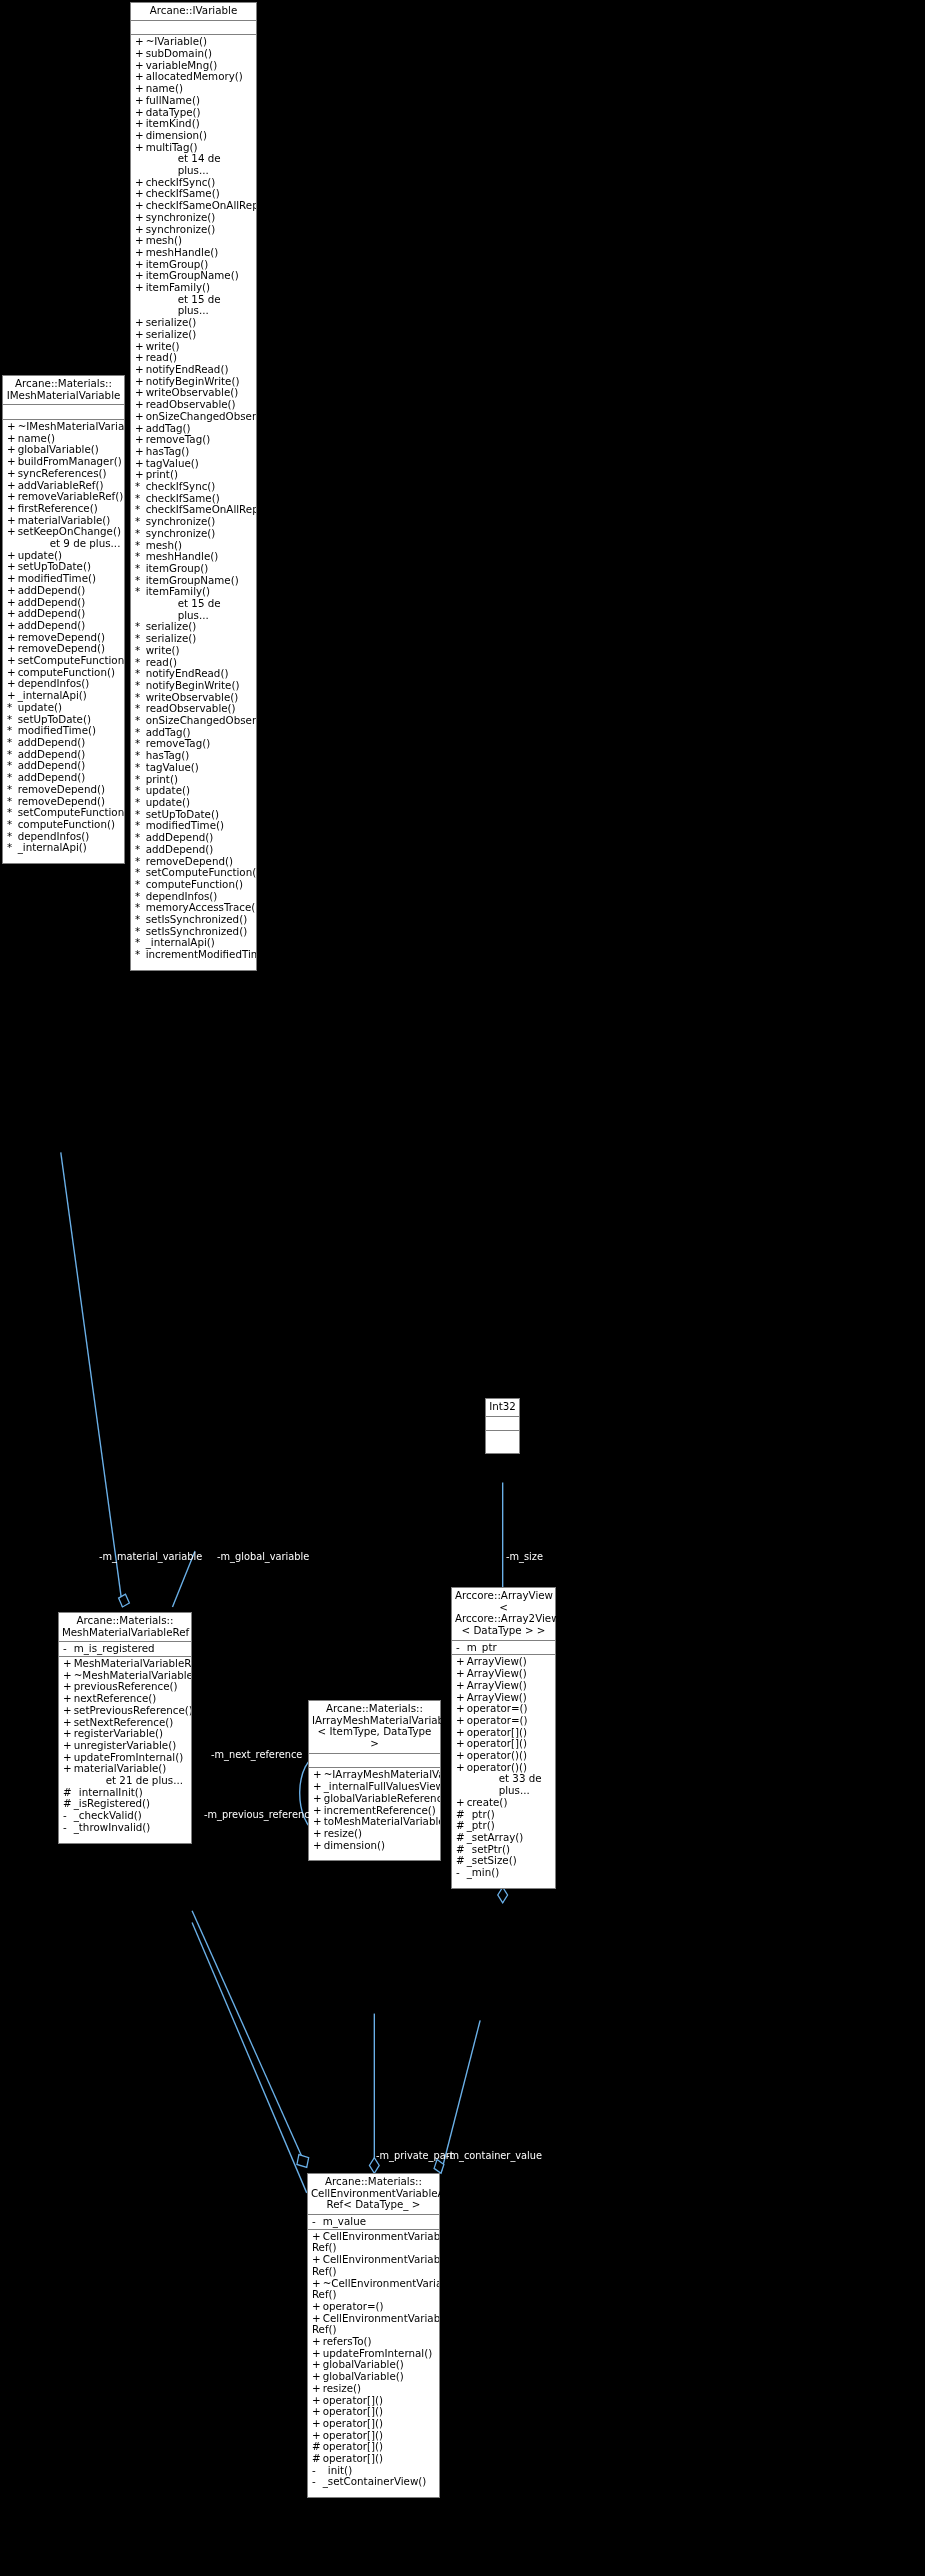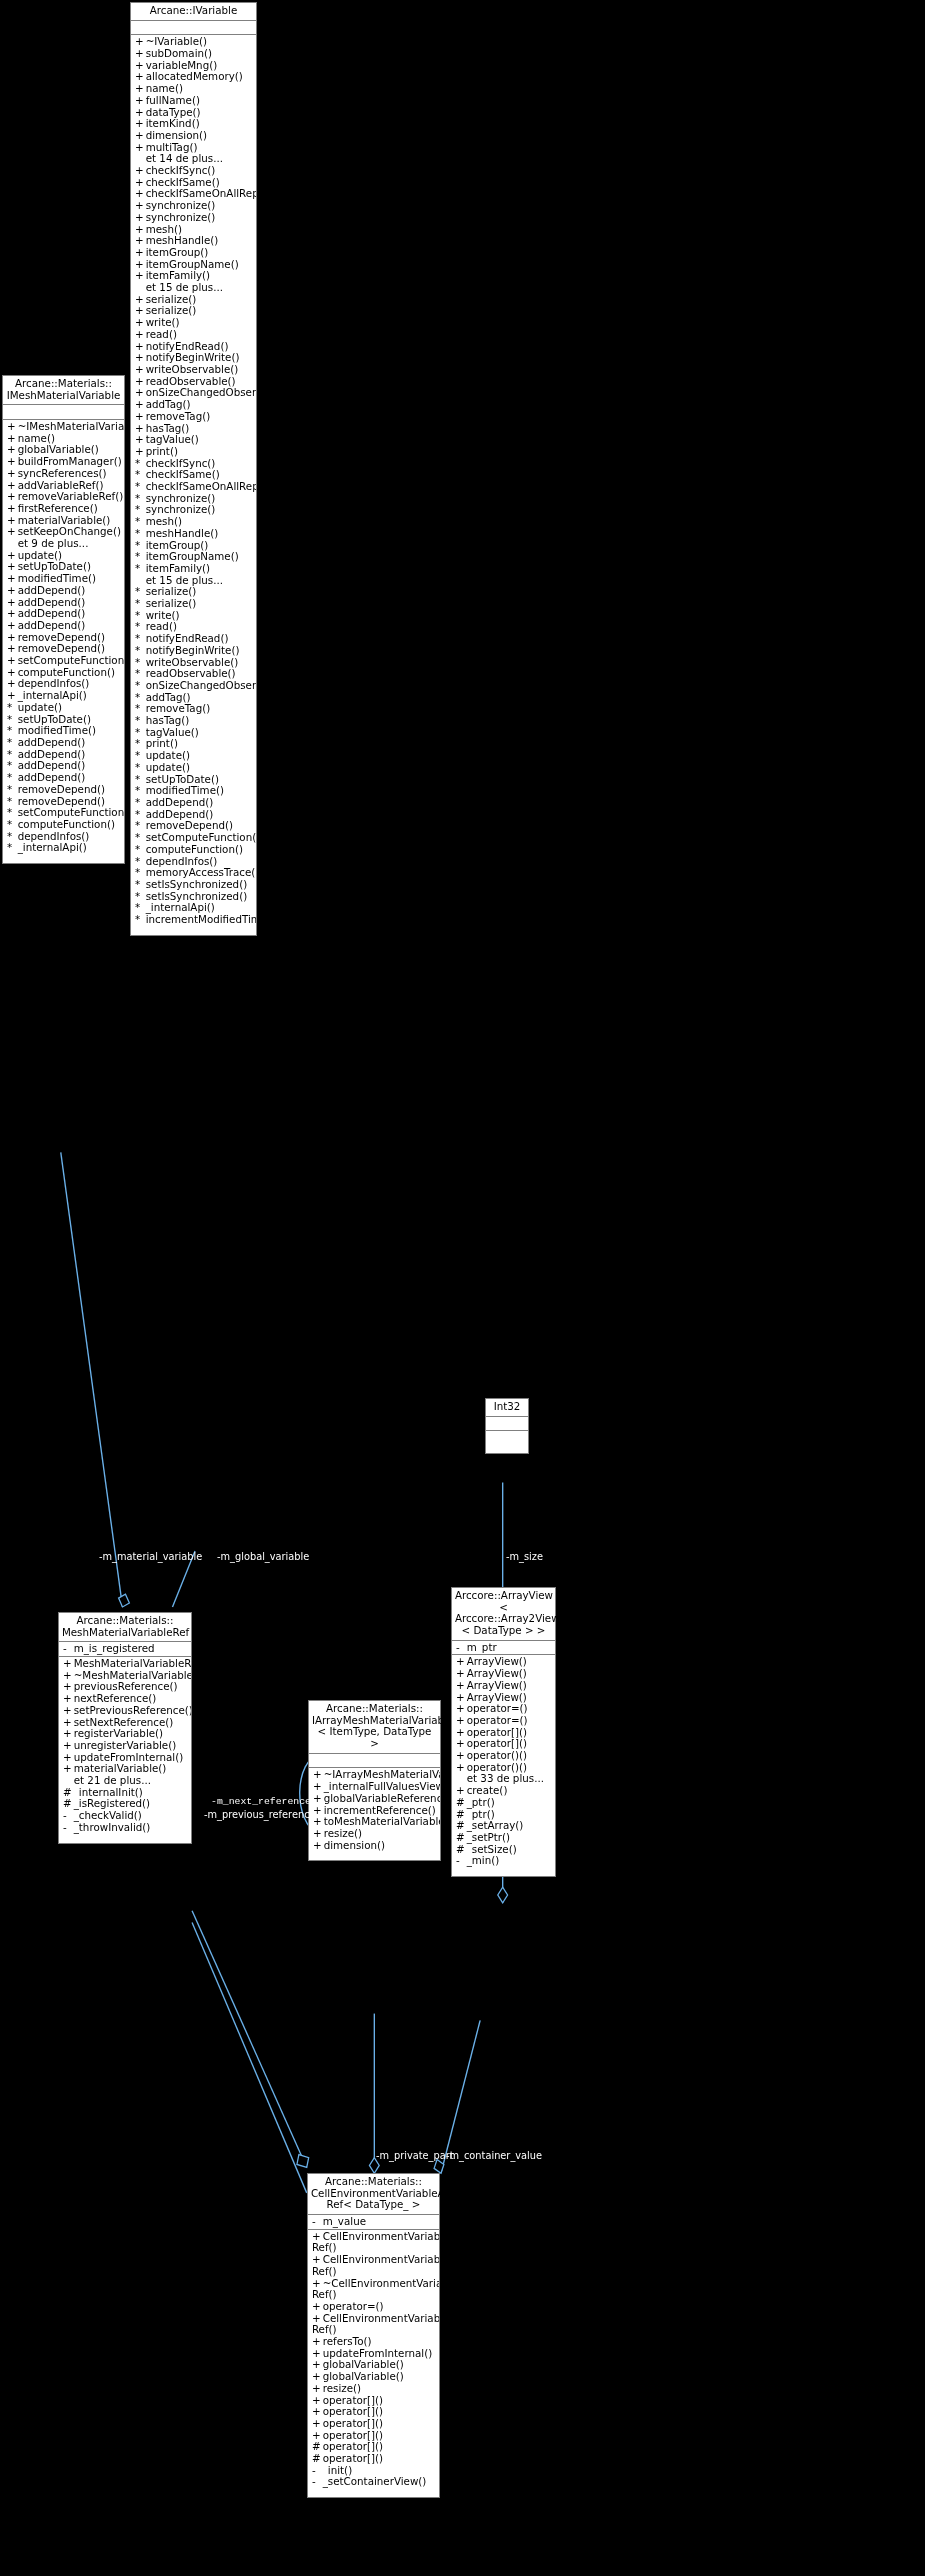--- a/index.html
+++ b/index.html
@@ -33,21 +33,21 @@
     min-height:8.8px;
   }
   .cls .ops{padding:1px 0 9px 0;}
   .cls .row{
     padding:0 2.9px 0 3.9px;
     white-space:nowrap;
     overflow:hidden;
     display:block;
   }
   .cls .row .vis{display:inline-block;width:10.8px;}
-  .cls .row.more{padding-left:14.7px;}
+  .cls .row.more{padding-left:14.7px;margin-left:32px;}
 
   .edgelabel{
     position:absolute;
     color:#ffffff;
     font-size:9.8px;
     line-height:10.8px;
     white-space:nowrap;
     font-family:"DejaVu Sans","Liberation Sans",sans-serif;
   }
 </style>
@@ -209,21 +209,21 @@
         <span class="row"><span class="vis">*</span><span style="white-space: pre-line;">addDepend()</span></span>
         <span class="row"><span class="vis">*</span><span style="white-space: pre-line;">removeDepend()</span></span>
         <span class="row"><span class="vis">*</span><span style="white-space: pre-line;">removeDepend()</span></span>
         <span class="row"><span class="vis">*</span><span style="white-space: pre-line;">setComputeFunction()</span></span>
         <span class="row"><span class="vis">*</span><span style="white-space: pre-line;">computeFunction()</span></span>
         <span class="row"><span class="vis">*</span><span style="white-space: pre-line;">dependInfos()</span></span>
         <span class="row"><span class="vis">*</span><span style="white-space: pre-line;">_internalApi()</span></span>
       </div>
   </div>
 
-  <div class="cls" style="left:485px;top:1398px;width:44px;">
+  <div class="cls" style="left:485px;top:1398px;width:35px;">
     <div class="title">Int32</div>
     <div class="attrs">&nbsp;</div>
     <div class="ops">&nbsp;</div>
   </div>
 
   <div class="cls" style="left:58px;top:1612px;width:134px;">
     <div class="title">Arcane::Materials::
 MeshMaterialVariableRef</div>
     <div class="attrs">
         <span class="row"><span class="vis">-</span><span style="white-space: pre-line;">m_is_registered</span></span>
@@ -321,19 +321,19 @@
         <span class="row"><span class="vis">#</span><span style="white-space: pre-line;">operator[]()</span></span>
         <span class="row"><span class="vis">#</span><span style="white-space: pre-line;">operator[]()</span></span>
         <span class="row"><span class="vis">-</span><span style="white-space: pre-line;">_init()</span></span>
         <span class="row"><span class="vis">-</span><span style="white-space: pre-line;">_setContainerView()</span></span>
       </div>
   </div>
 
   <div class="edgelabel" style="left:99px;top:1552px;">-m_material_variable</div>
   <div class="edgelabel" style="left:180px;top:1552px;padding-left:37px;">-m_global_variable</div>
   <div class="edgelabel" style="left:506px;top:1552px;">-m_size</div>
-  <div class="edgelabel" style="left:211px;top:1797px;font-family:Liberation Mono, monospace;">-m_next_reference</div>
+  <div class="edgelabel" style="left:211px;top:1750px;">-m_next_reference</div>
   <div class="edgelabel" style="left:204px;top:1810px;">-m_previous_reference</div>
   <div class="edgelabel" style="left:376px;top:2151px;">-m_private_part</div>
   <div class="edgelabel" style="left:446px;top:2151px;">-m_container_value</div>
 
 </div>
 
 
 </body></html>

